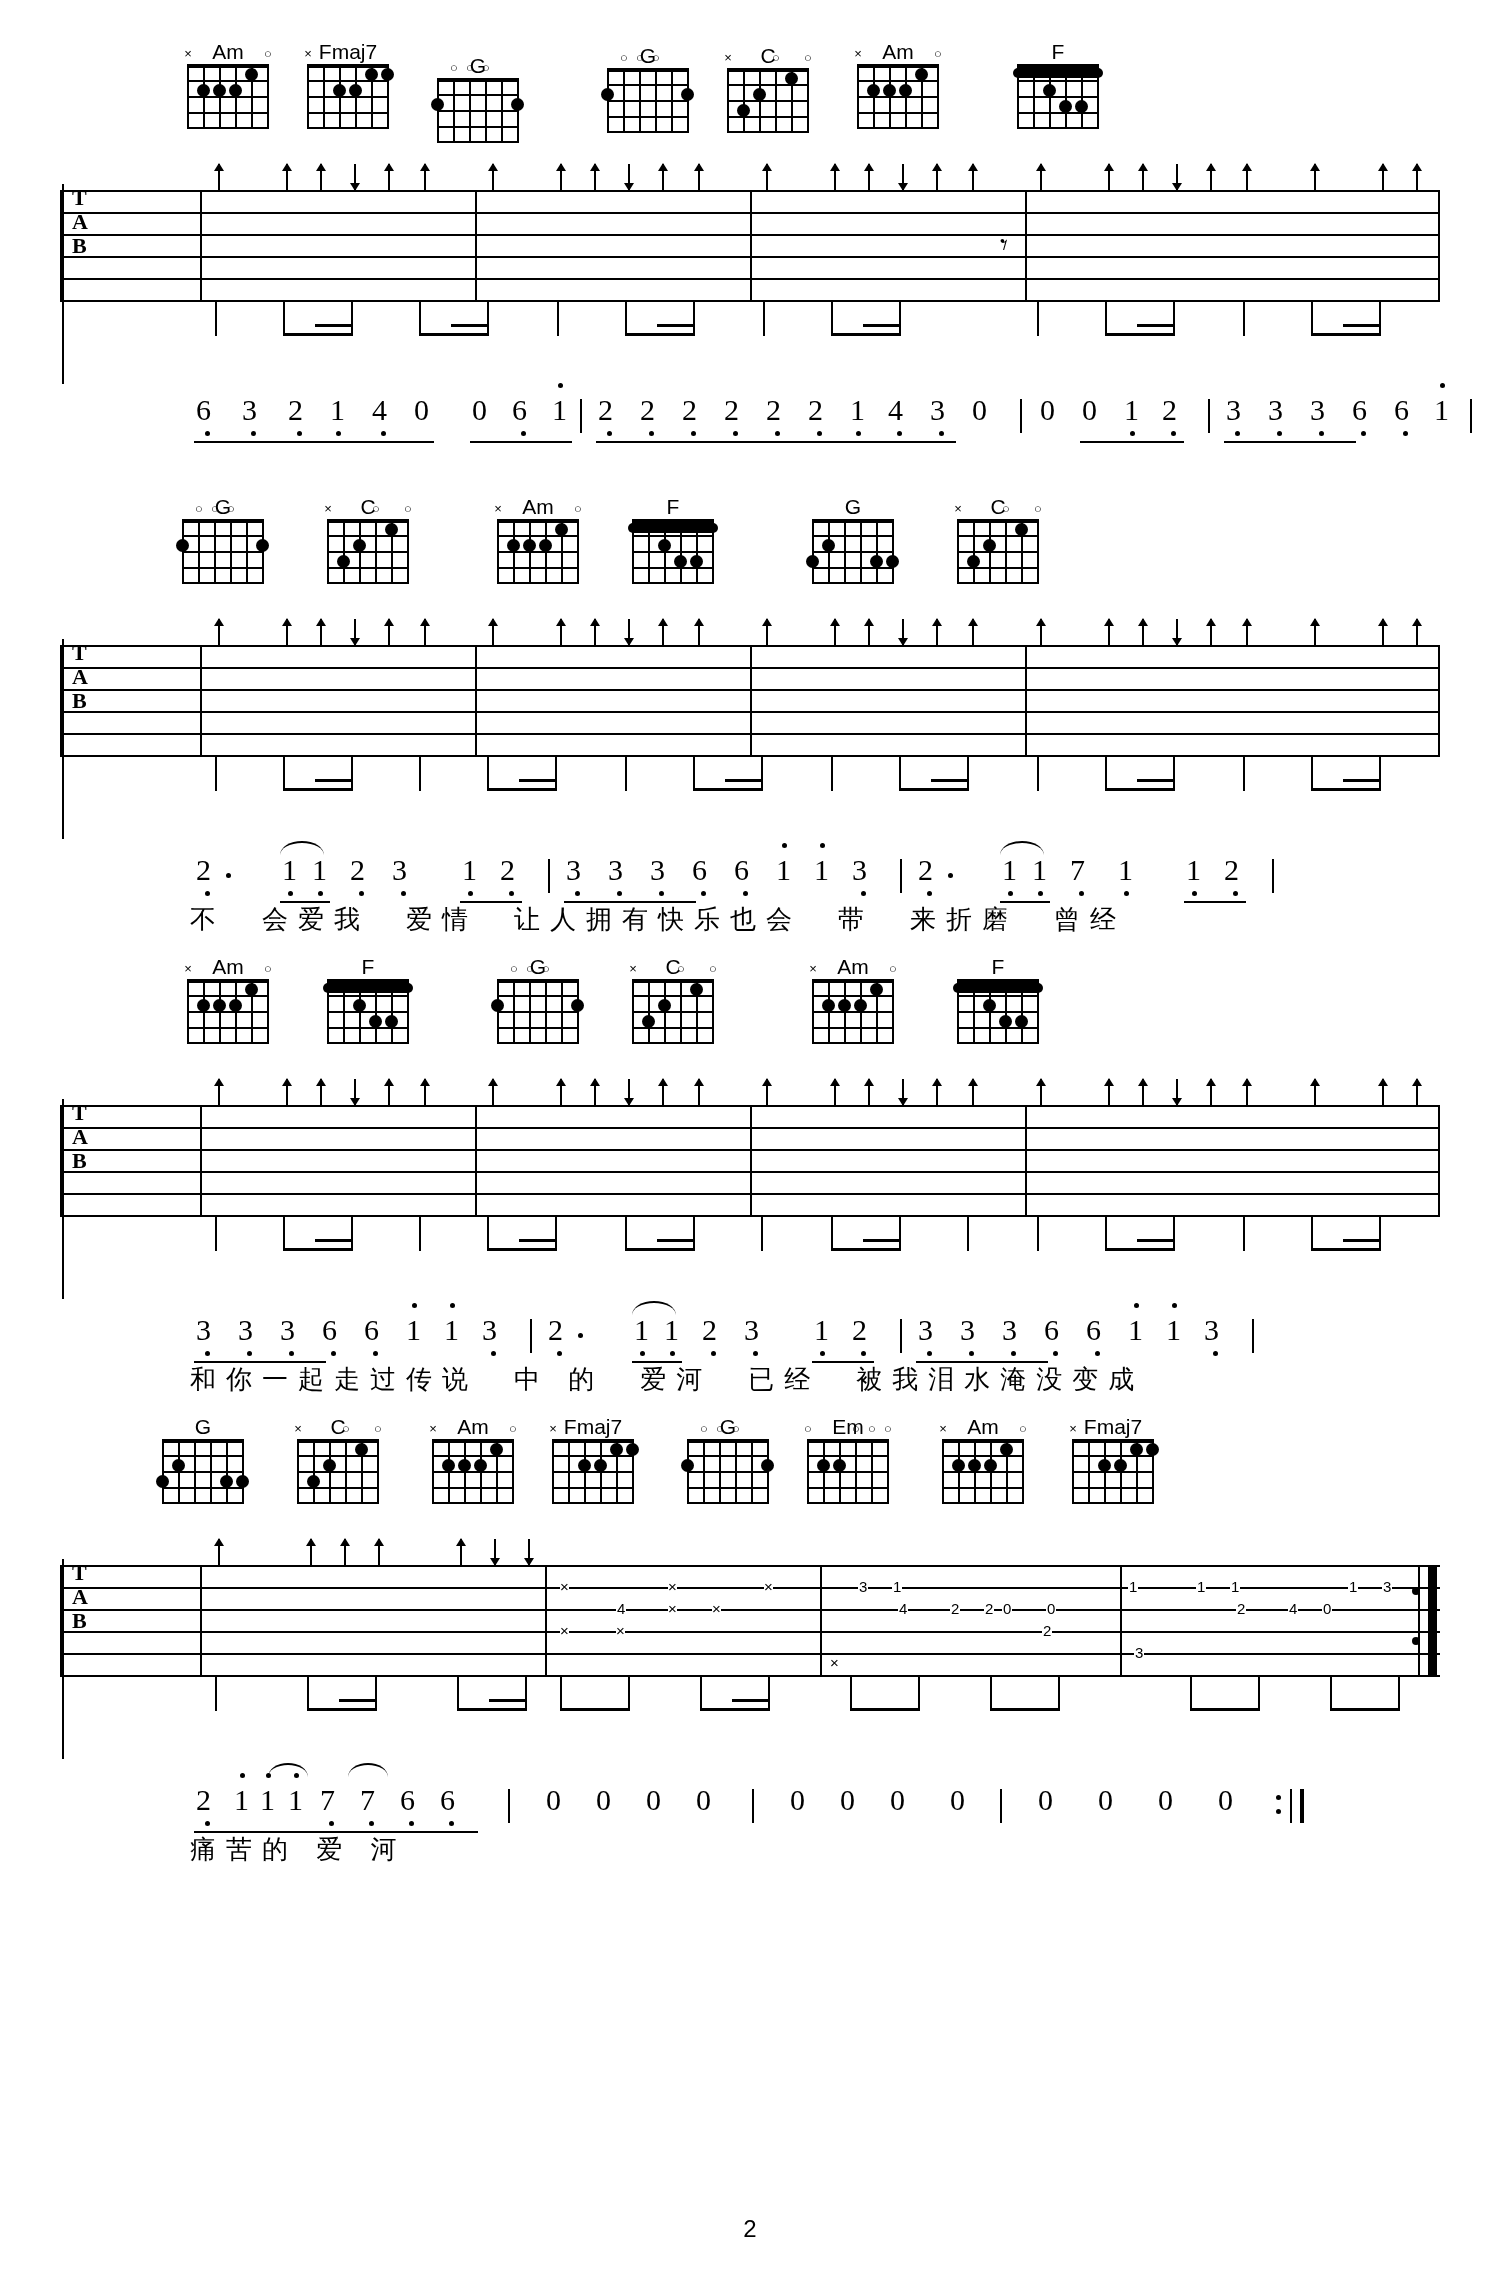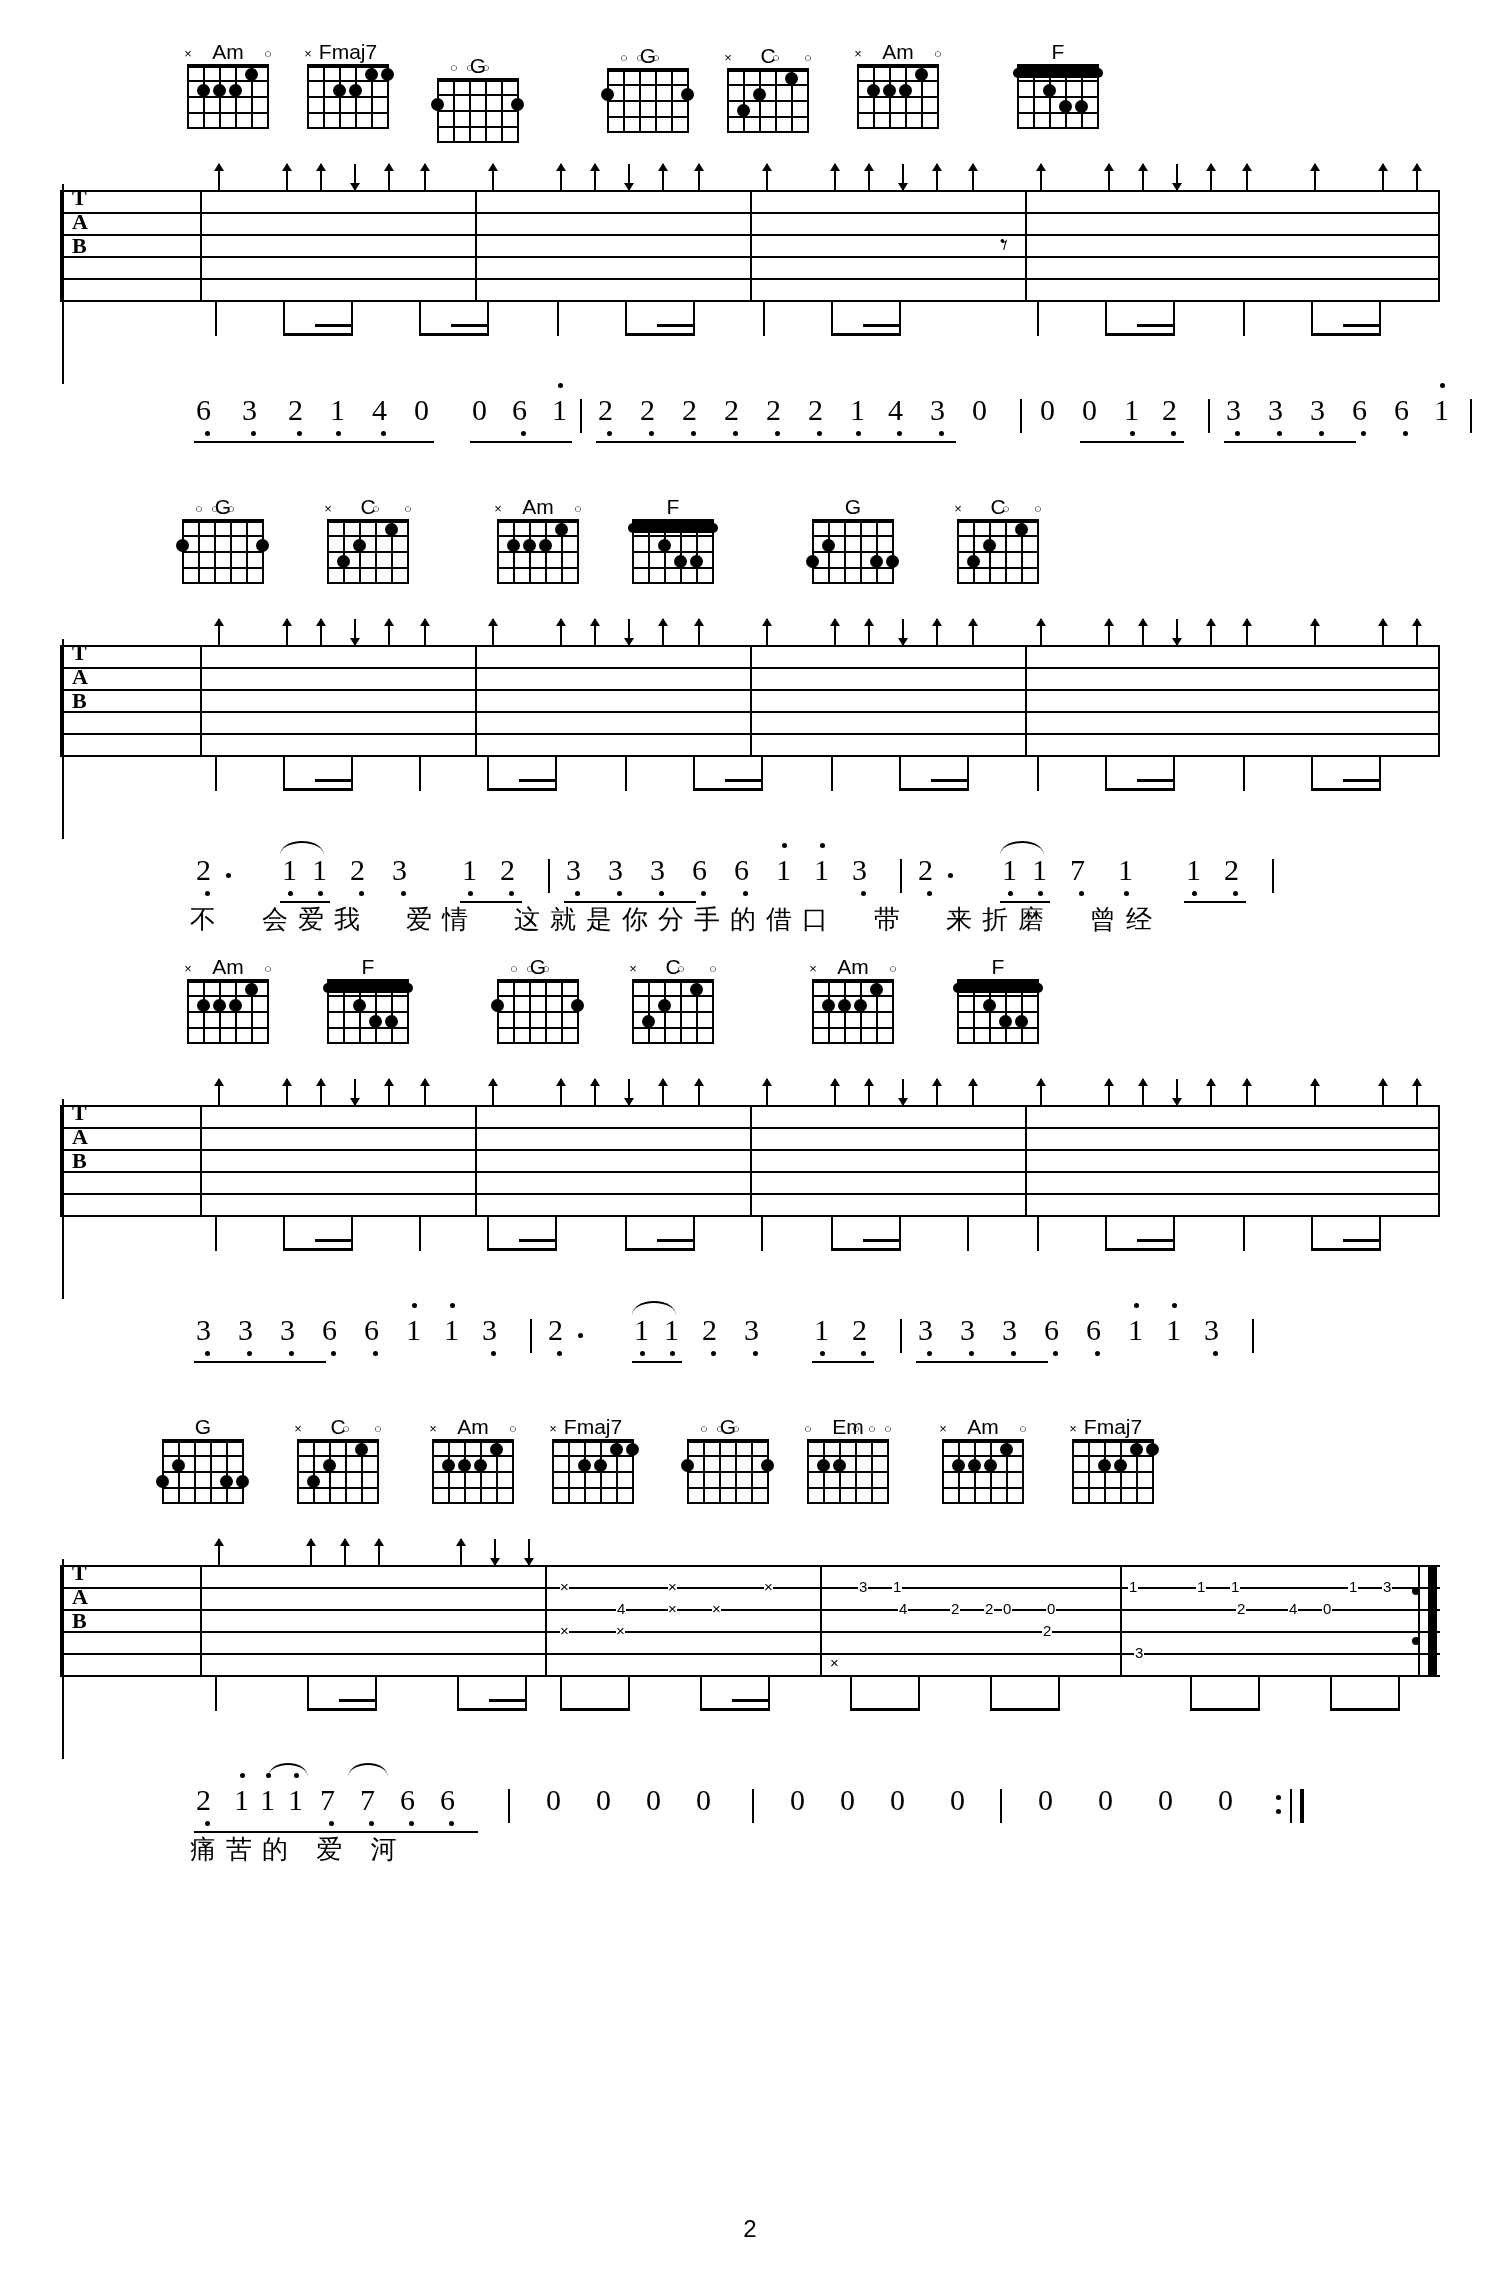--- a/index.html
+++ b/index.html
@@ -584,21 +584,21 @@
       <div class="num" style="left:1032px">1<span class="dotn" style="left:6px;top:36px"></span></div>
       <div class="num" style="left:1070px">7<span class="dotn" style="left:9px;top:36px"></span></div>
       <div class="num" style="left:1118px">1<span class="dotn" style="left:6px;top:36px"></span></div>
       <div class="num" style="left:1186px">1<span class="dotn" style="left:6px;top:36px"></span></div>
       <div class="num" style="left:1224px">2<span class="dotn" style="left:9px;top:36px"></span></div>
       <div class="und" style="left:1000px;top:46px;width:50px"></div>
       <div class="und" style="left:1184px;top:46px;width:62px"></div>
       <div class="bl" style="left:1272px;top:4px"></div>
     </div>
 
-    <div class="lyr" style="position:absolute;left:190px;top:410px;letter-spacing:10px;">不　会爱我　爱情　这就是你分手的借口　带　来折磨　曾经</div>
+    <div class="lyr" style="position:absolute;left:190px;top:410px;letter-spacing:10px;">不　会爱我　爱情　让人拥有快乐也会　带　来折磨　曾经</div>
   </div>
 
   <div class="system" style="position:absolute;left:0;top:955px;">
     <div class="chordrow">
 
       <div class="chord" style="left:180px;top:0;">
         <div class="nm">Am</div>
         <div class="grid">
           <div class="nut"></div>
           <div class="h" style="top:16px"></div>
@@ -837,20 +837,21 @@
       <div class="num" style="left:1002px">3<span class="dotn" style="left:9px;top:36px"></span></div>
       <div class="num" style="left:1044px">6<span class="dotn" style="left:9px;top:36px"></span></div>
       <div class="num" style="left:1086px">6<span class="dotn" style="left:9px;top:36px"></span></div>
       <div class="num" style="left:1128px">1<span class="dotn" style="left:6px;top:-12px"></span></div>
       <div class="num" style="left:1166px">1<span class="dotn" style="left:6px;top:-12px"></span></div>
       <div class="num" style="left:1204px">3<span class="dotn" style="left:9px;top:36px"></span></div>
       <div class="und" style="left:916px;top:46px;width:132px"></div>
       <div class="bl" style="left:1252px;top:4px"></div>
     </div>
 
+    <div class="lyr" style="position:absolute;left:190px;top:410px;letter-spacing:10px;">和你一起走过传说　中 的　爱河　已经　被我泪水淹没变成</div>
   </div>
 
   <div class="system" style="position:absolute;left:0;top:1415px;">
     <div class="chordrow">
 
       <div class="chord" style="left:155px;top:0;">
         <div class="nm">G</div>
         <div class="grid">
           <div class="nut"></div>
           <div class="h" style="top:16px"></div>

